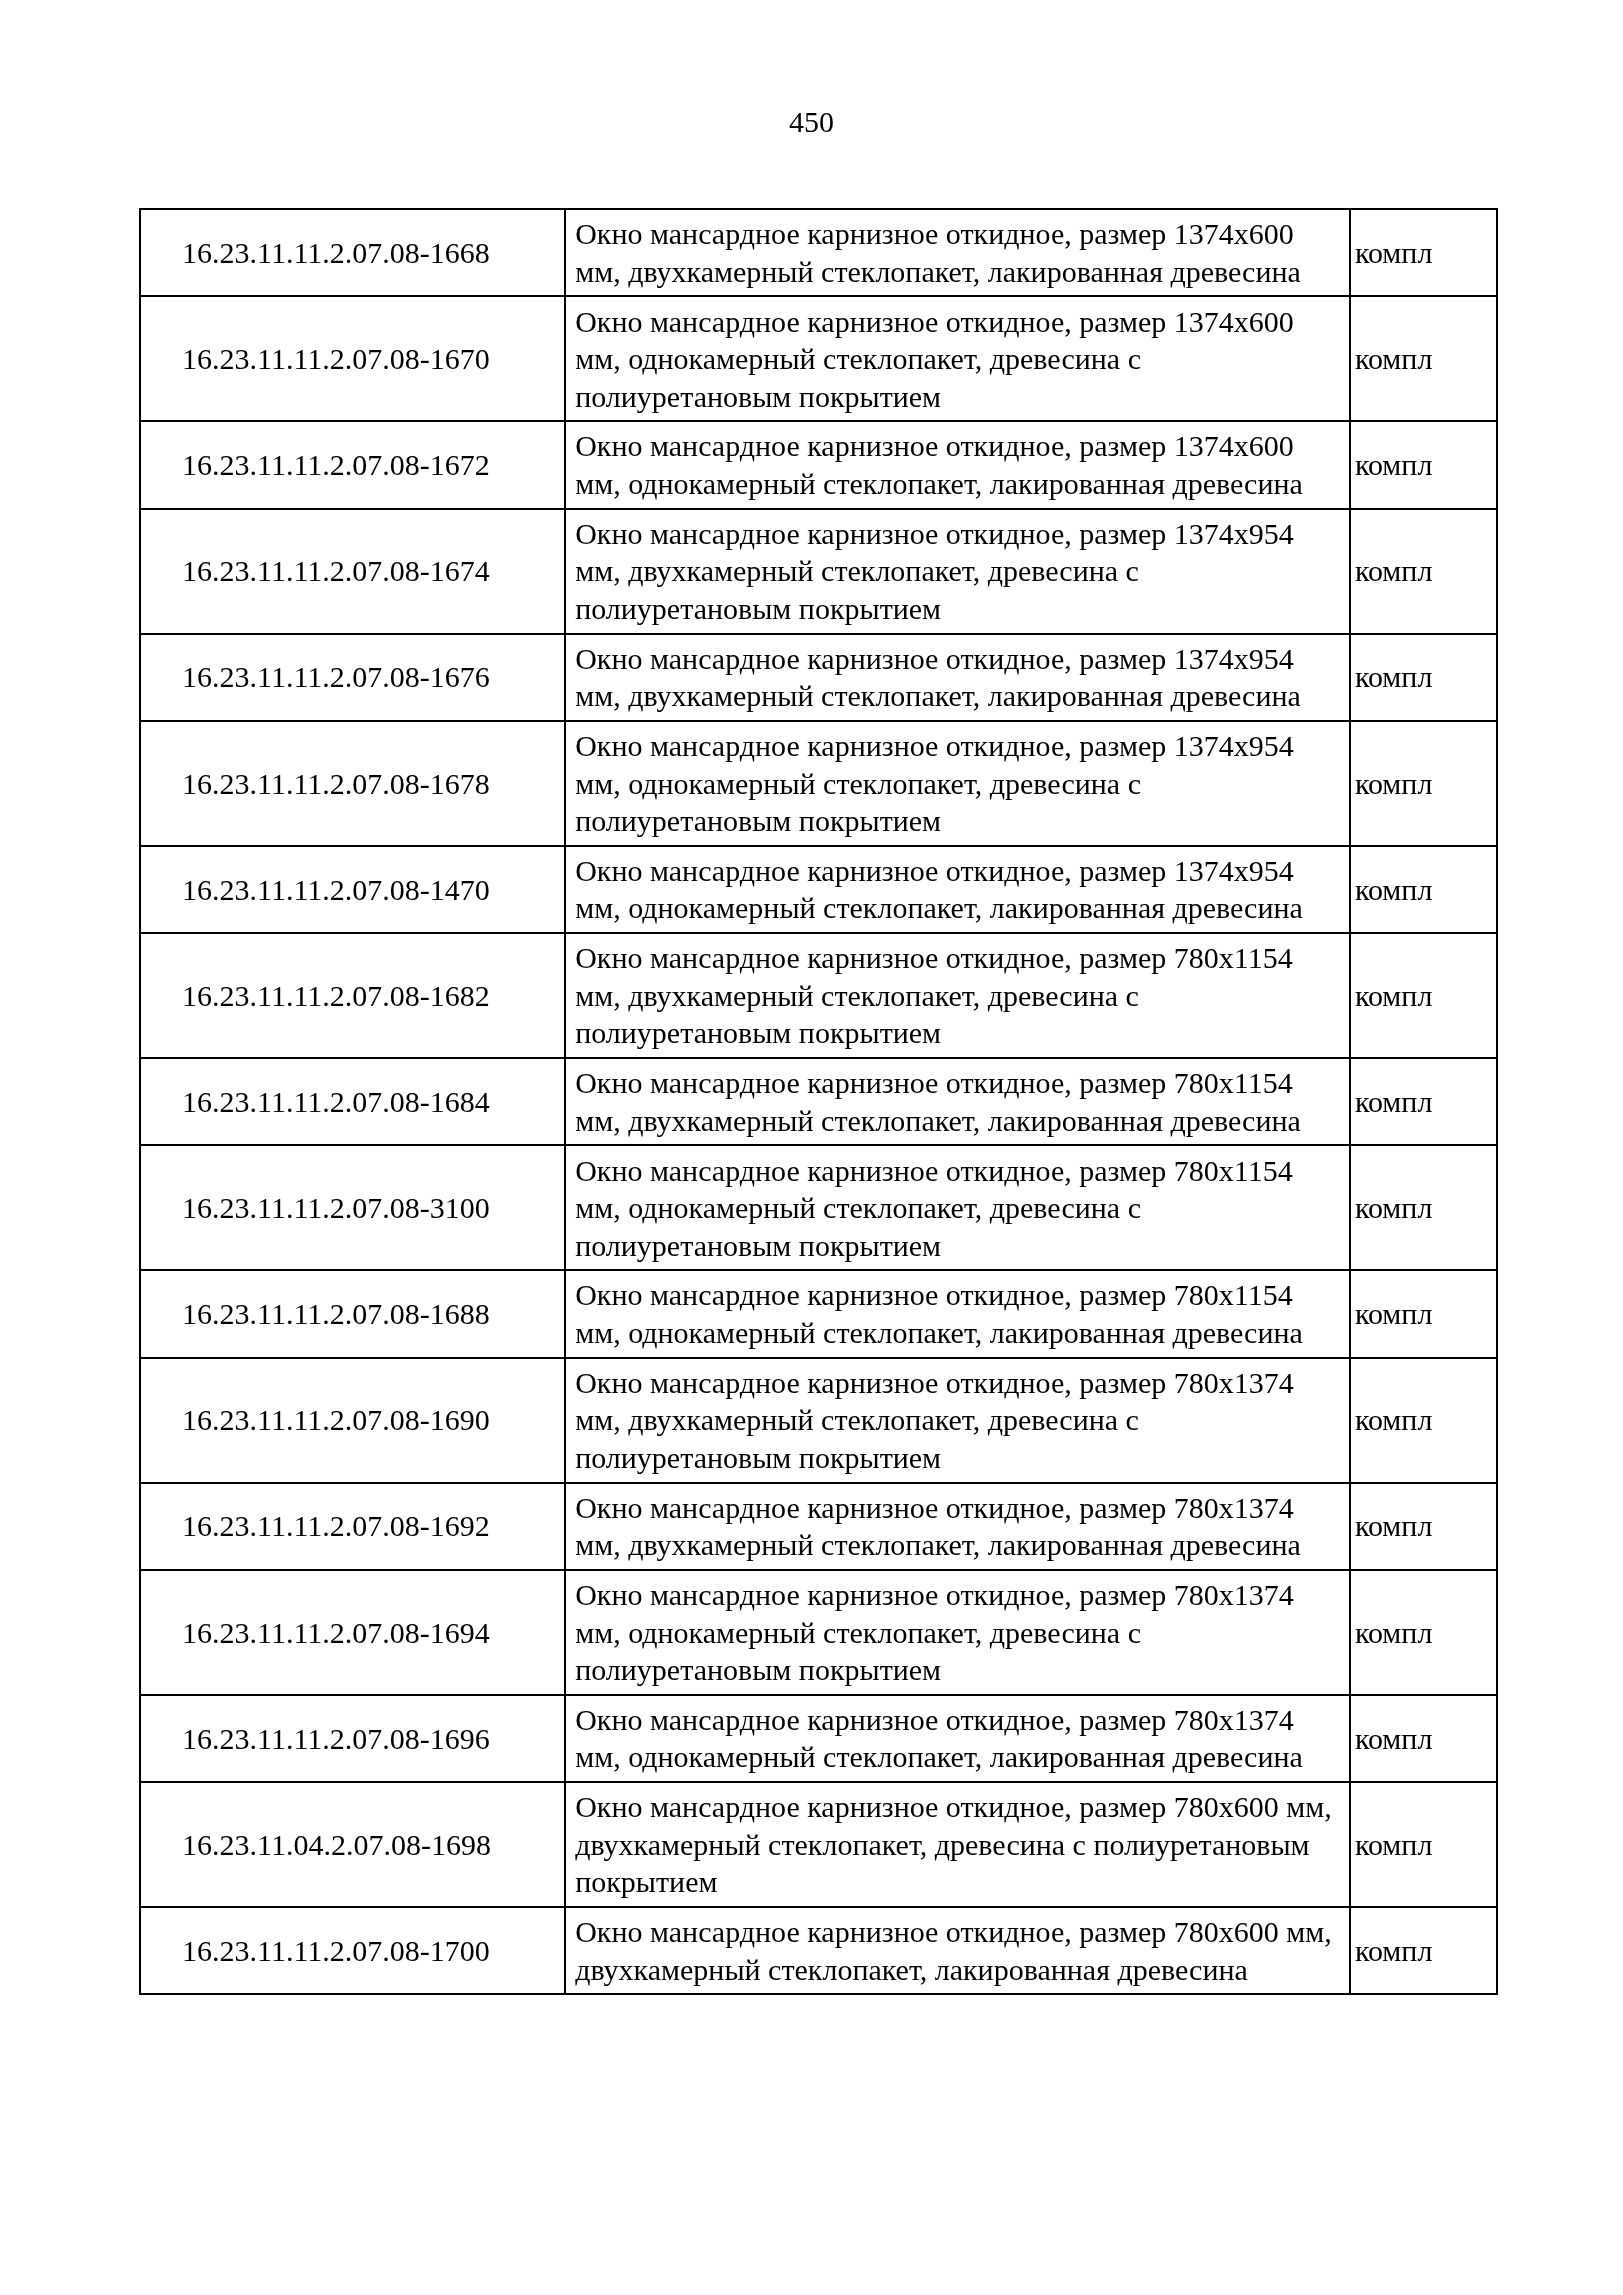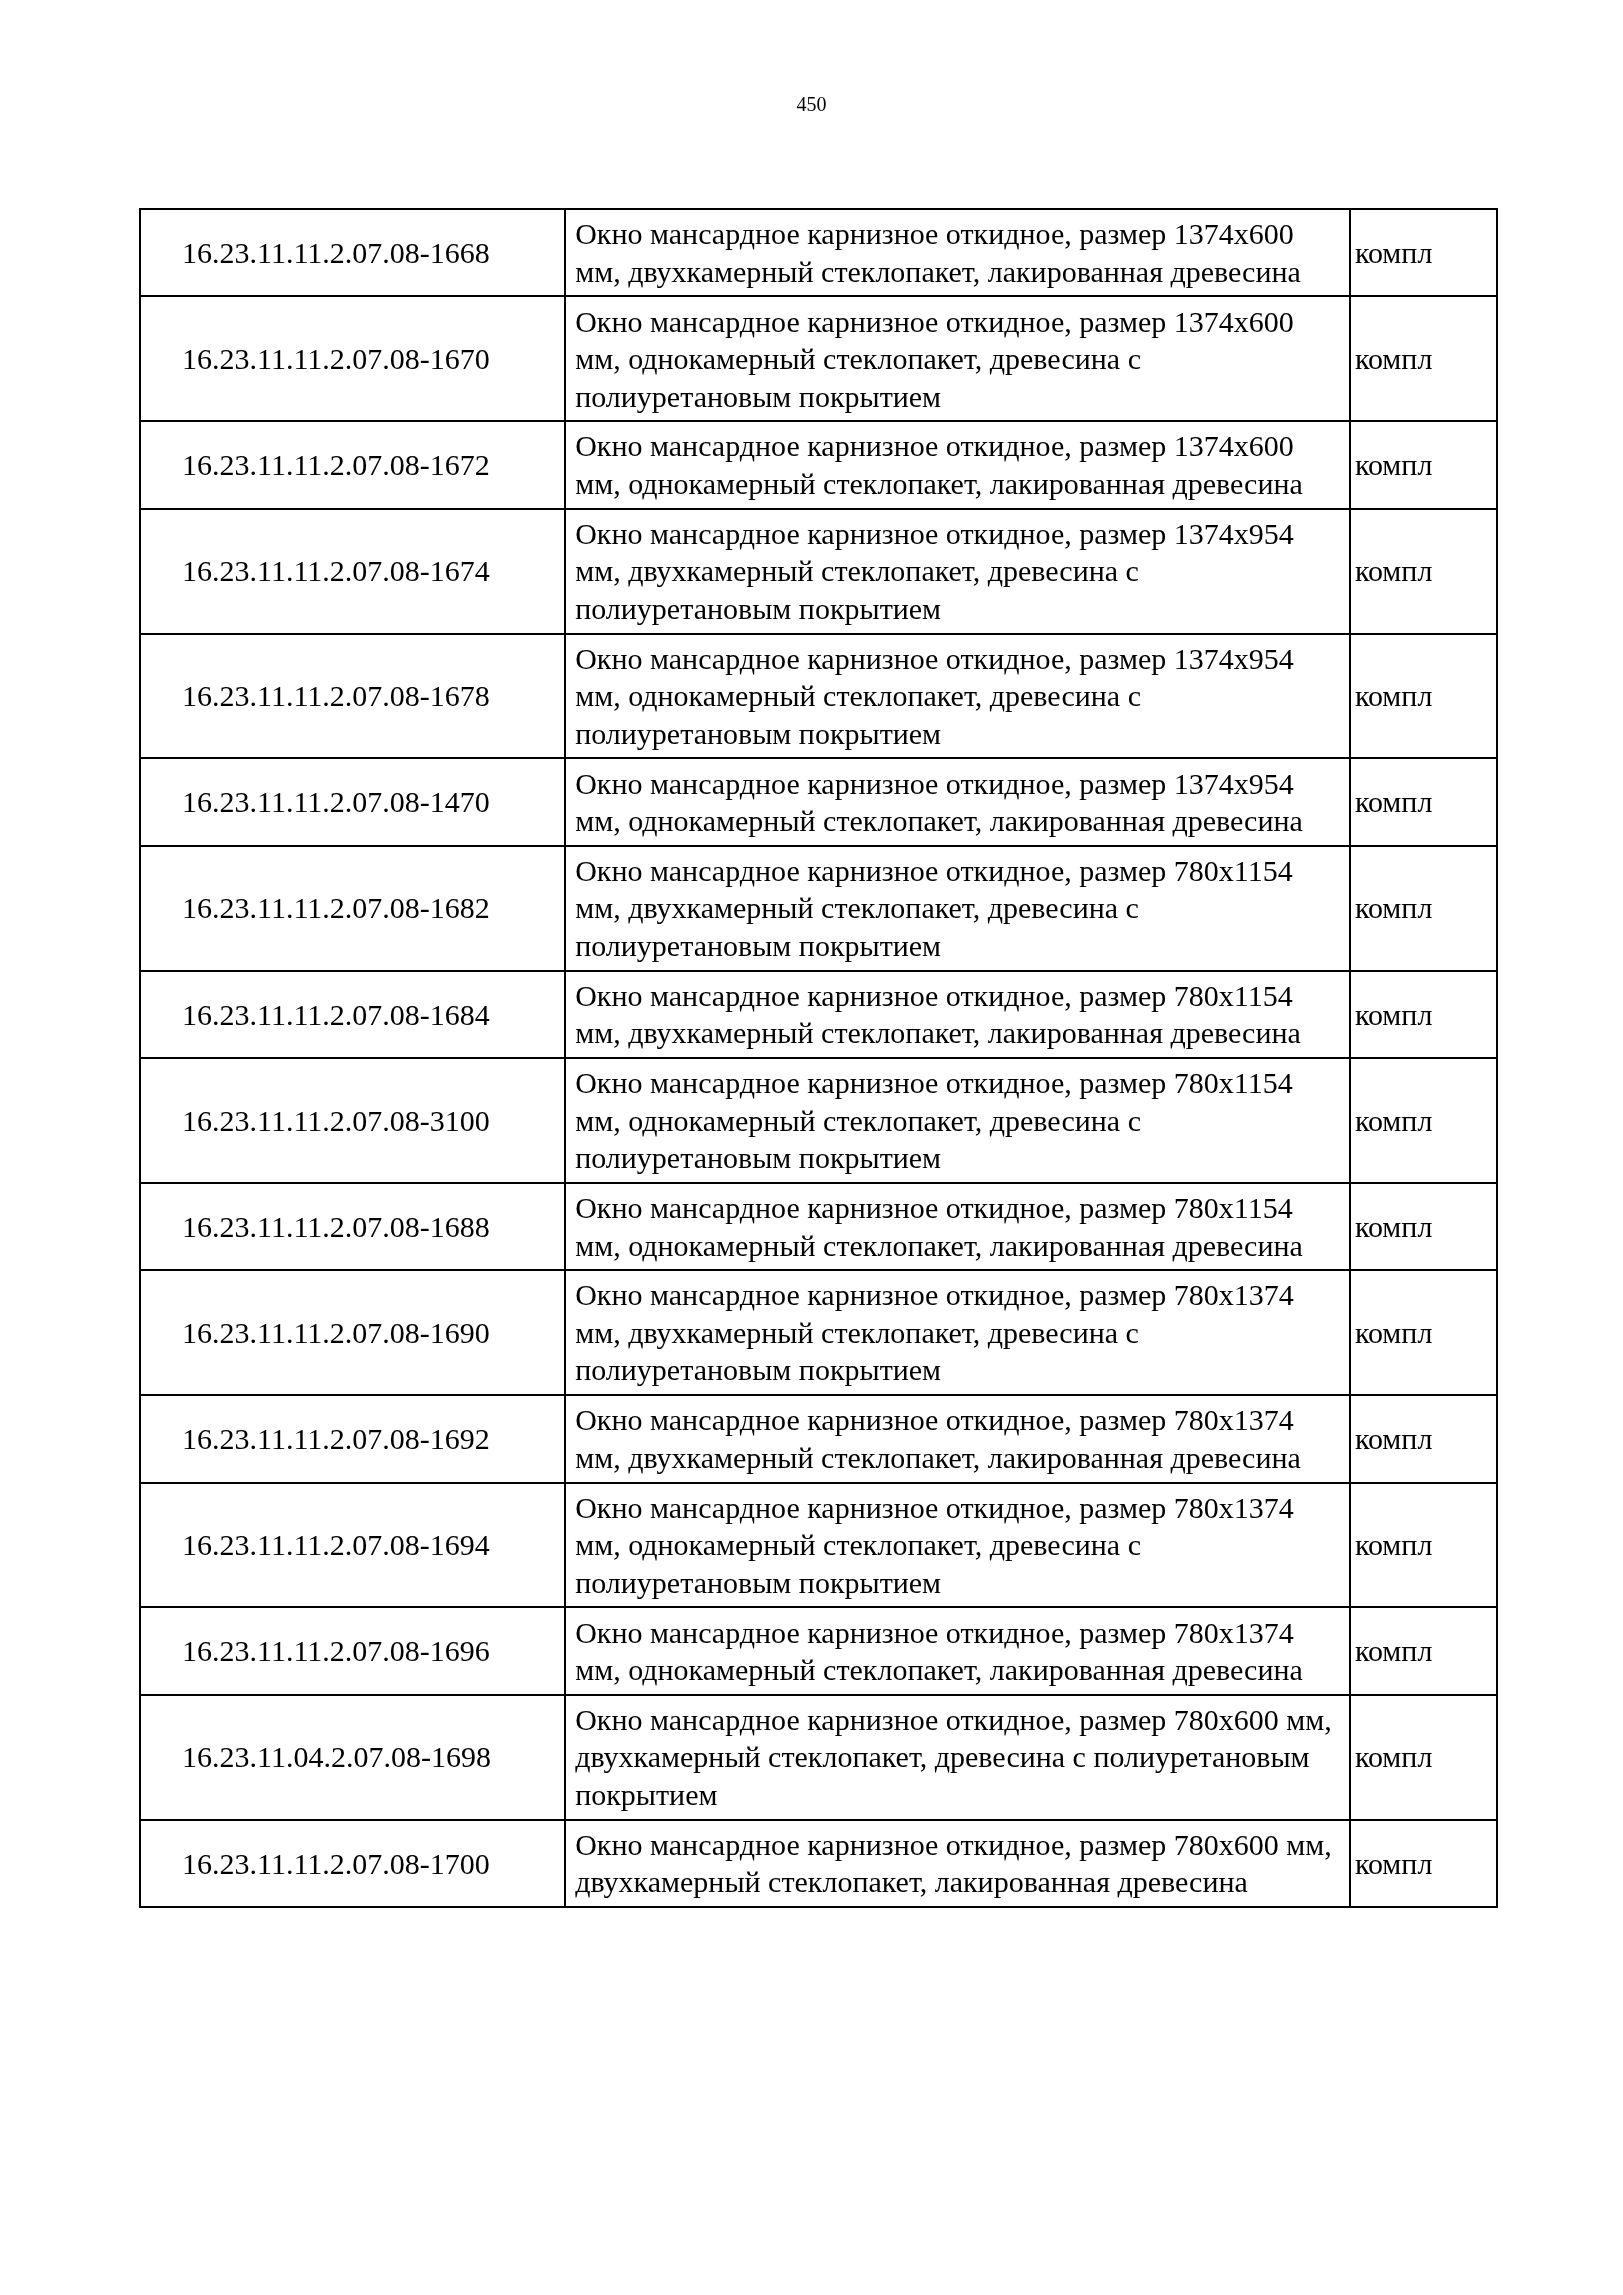--- a/index.html
+++ b/index.html
@@ -9,25 +9,25 @@
   .page {
     position: relative;
     width: 1623px;
     height: 2295px;
     background: #ffffff;
     overflow: hidden;
   }
 
   .page-number {
     position: absolute;
-    top: 92px;
+    top: 104px;
     left: 0;
     width: 100%;
     text-align: center;
-    font-size: 20px;
+    font-size: 30px;
     line-height: 1.2;
   }
 
   table.items-table {
     position: absolute;
     top: 168px;
     left: 139px;
     width: 1357px;
     border-collapse: collapse;
     table-layout: fixed;
@@ -83,20 +83,25 @@
           <td class="col-code">16.23.11.11.2.07.08-1672</td>
           <td class="col-desc">Окно мансардное карнизное откидное, размер 1374х600 мм, однокамерный стеклопакет, лакированная древесина</td>
           <td class="col-unit">компл</td>
         </tr>
         <tr>
           <td class="col-code">16.23.11.11.2.07.08-1674</td>
           <td class="col-desc">Окно мансардное карнизное откидное, размер 1374х954 мм, двухкамерный стеклопакет, древесина с полиуретановым покрытием</td>
           <td class="col-unit">компл</td>
         </tr>
         <tr>
+          <td class="col-code">16.23.11.11.2.07.08-1676</td>
+          <td class="col-desc">Окно мансардное карнизное откидное, размер 1374х954 мм, двухкамерный стеклопакет, лакированная древесина</td>
+          <td class="col-unit">компл</td>
+        </tr>
+        <tr>
           <td class="col-code">16.23.11.11.2.07.08-1678</td>
           <td class="col-desc">Окно мансардное карнизное откидное, размер 1374х954 мм, однокамерный стеклопакет, древесина с полиуретановым покрытием</td>
           <td class="col-unit">компл</td>
         </tr>
         <tr>
           <td class="col-code">16.23.11.11.2.07.08-1470</td>
           <td class="col-desc">Окно мансардное карнизное откидное, размер 1374х954 мм, однокамерный стеклопакет, лакированная древесина</td>
           <td class="col-unit">компл</td>
         </tr>
         <tr>

